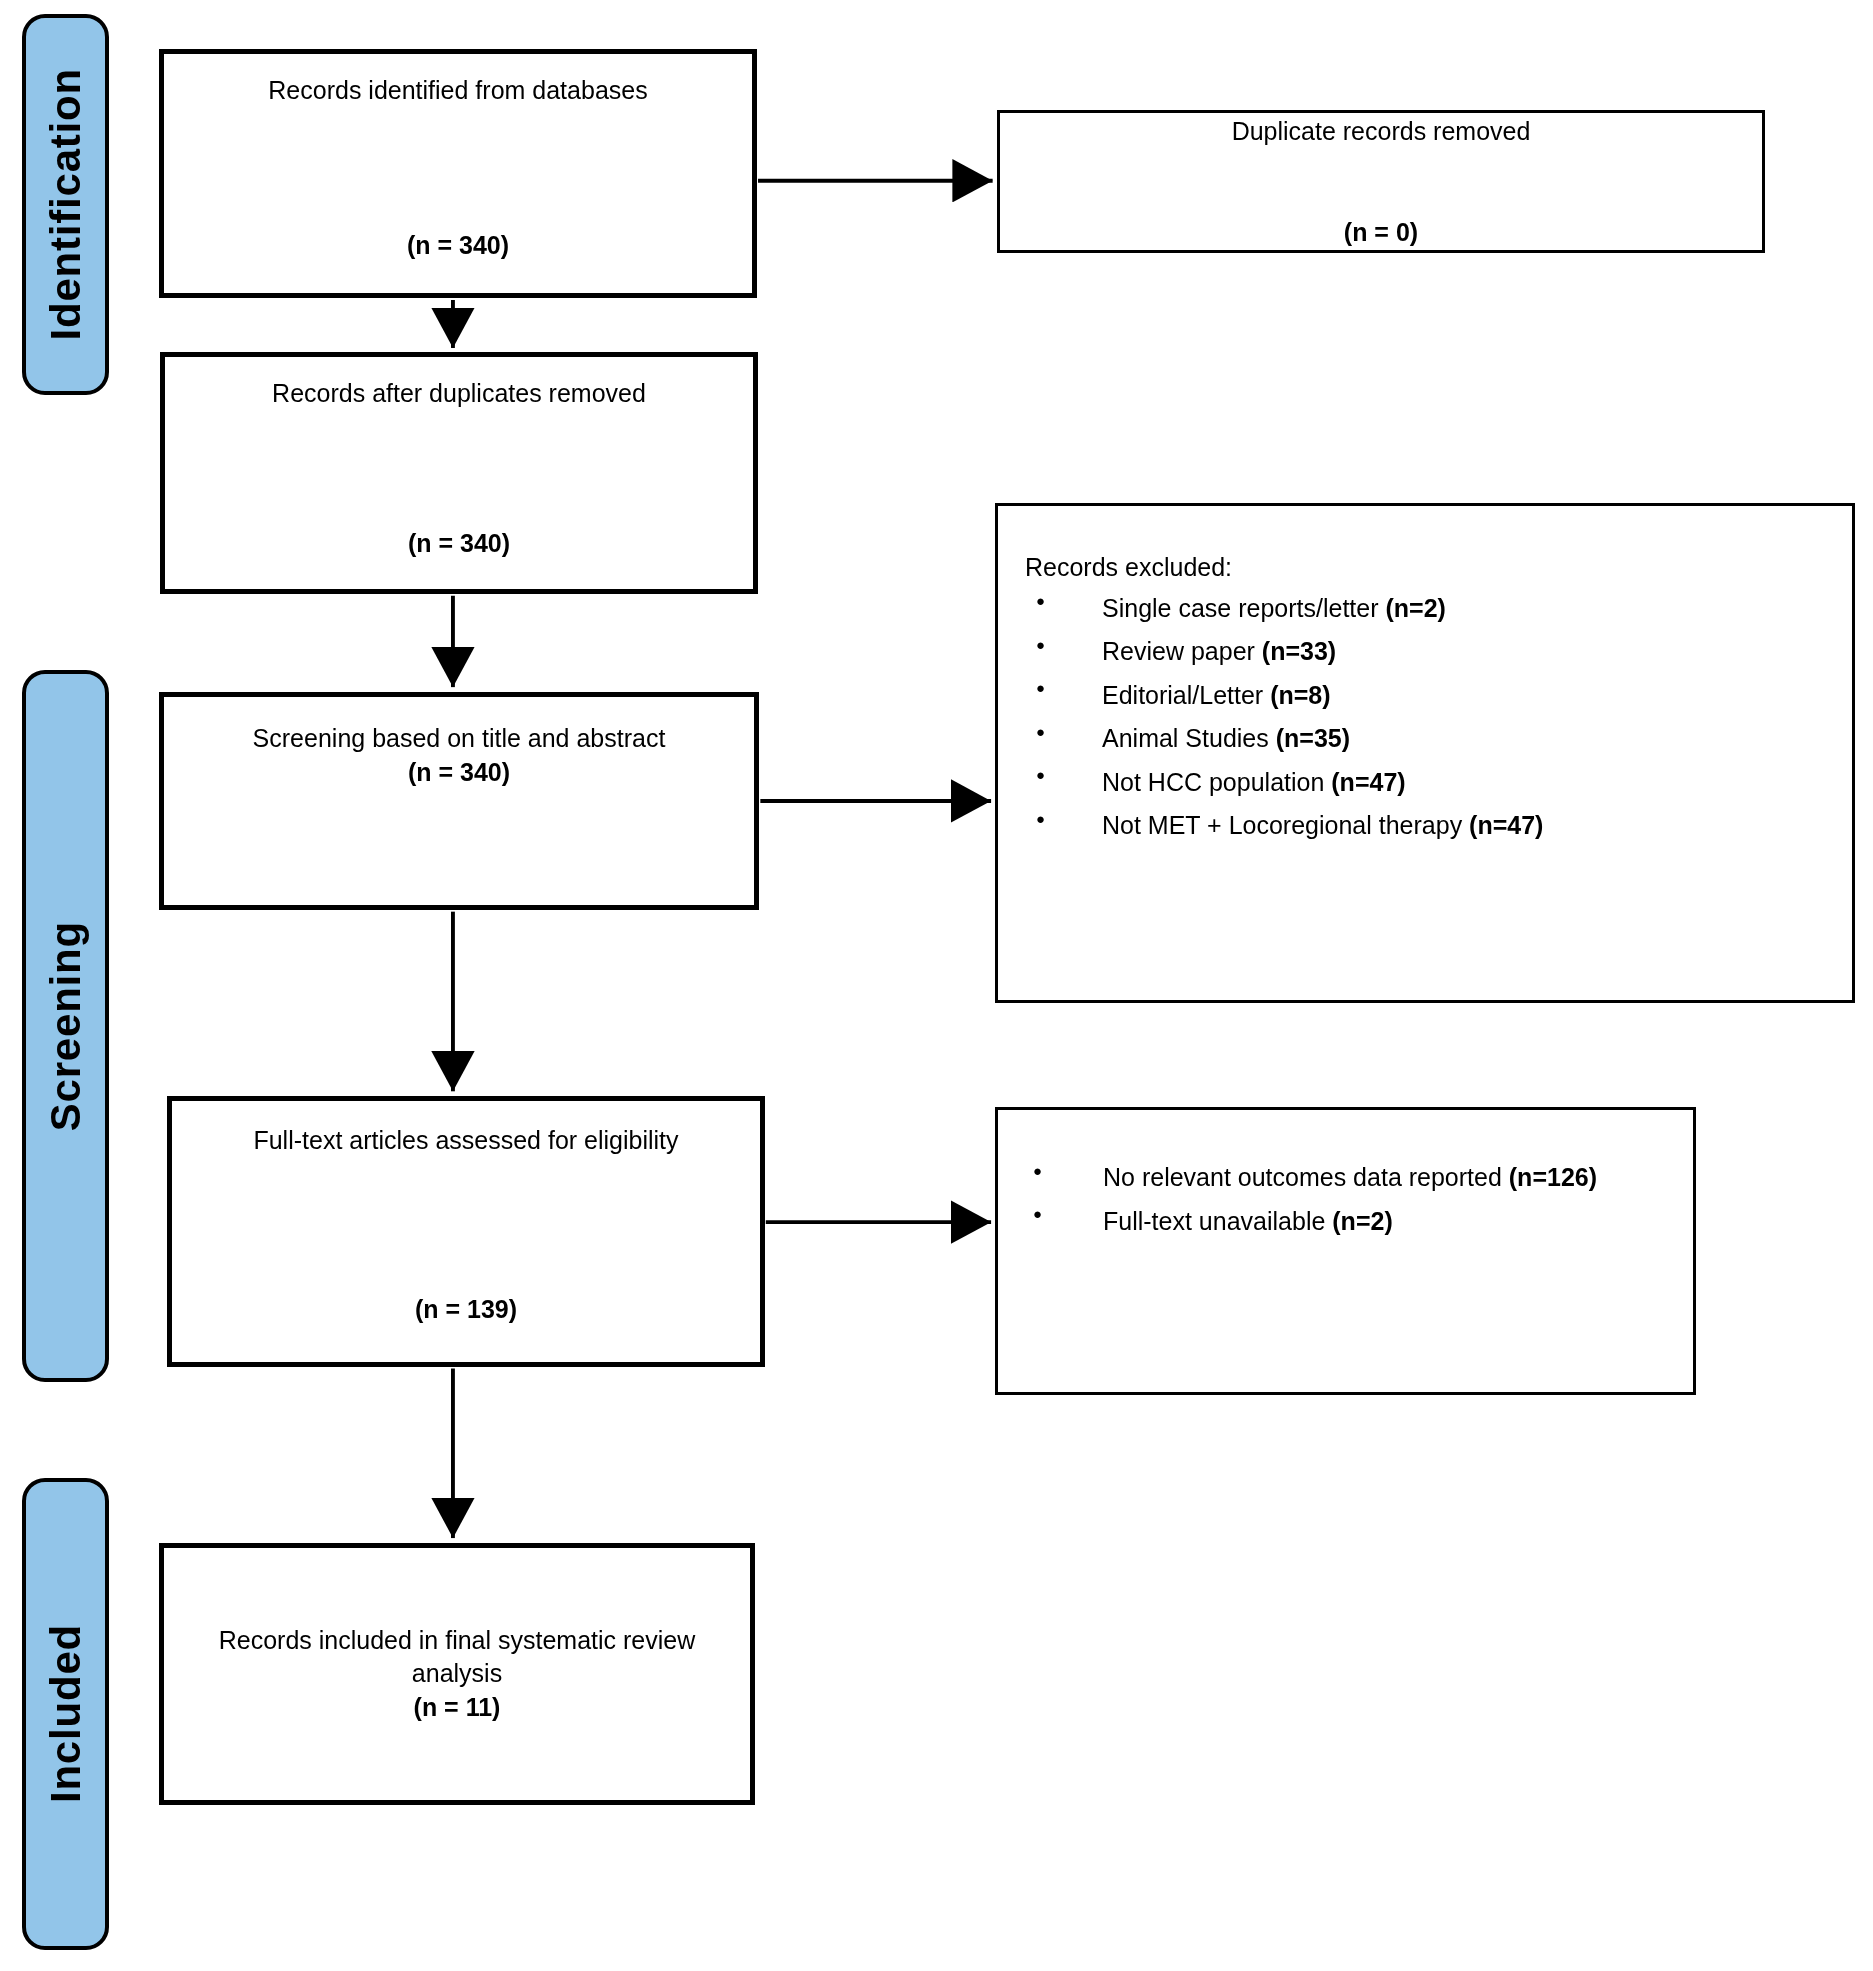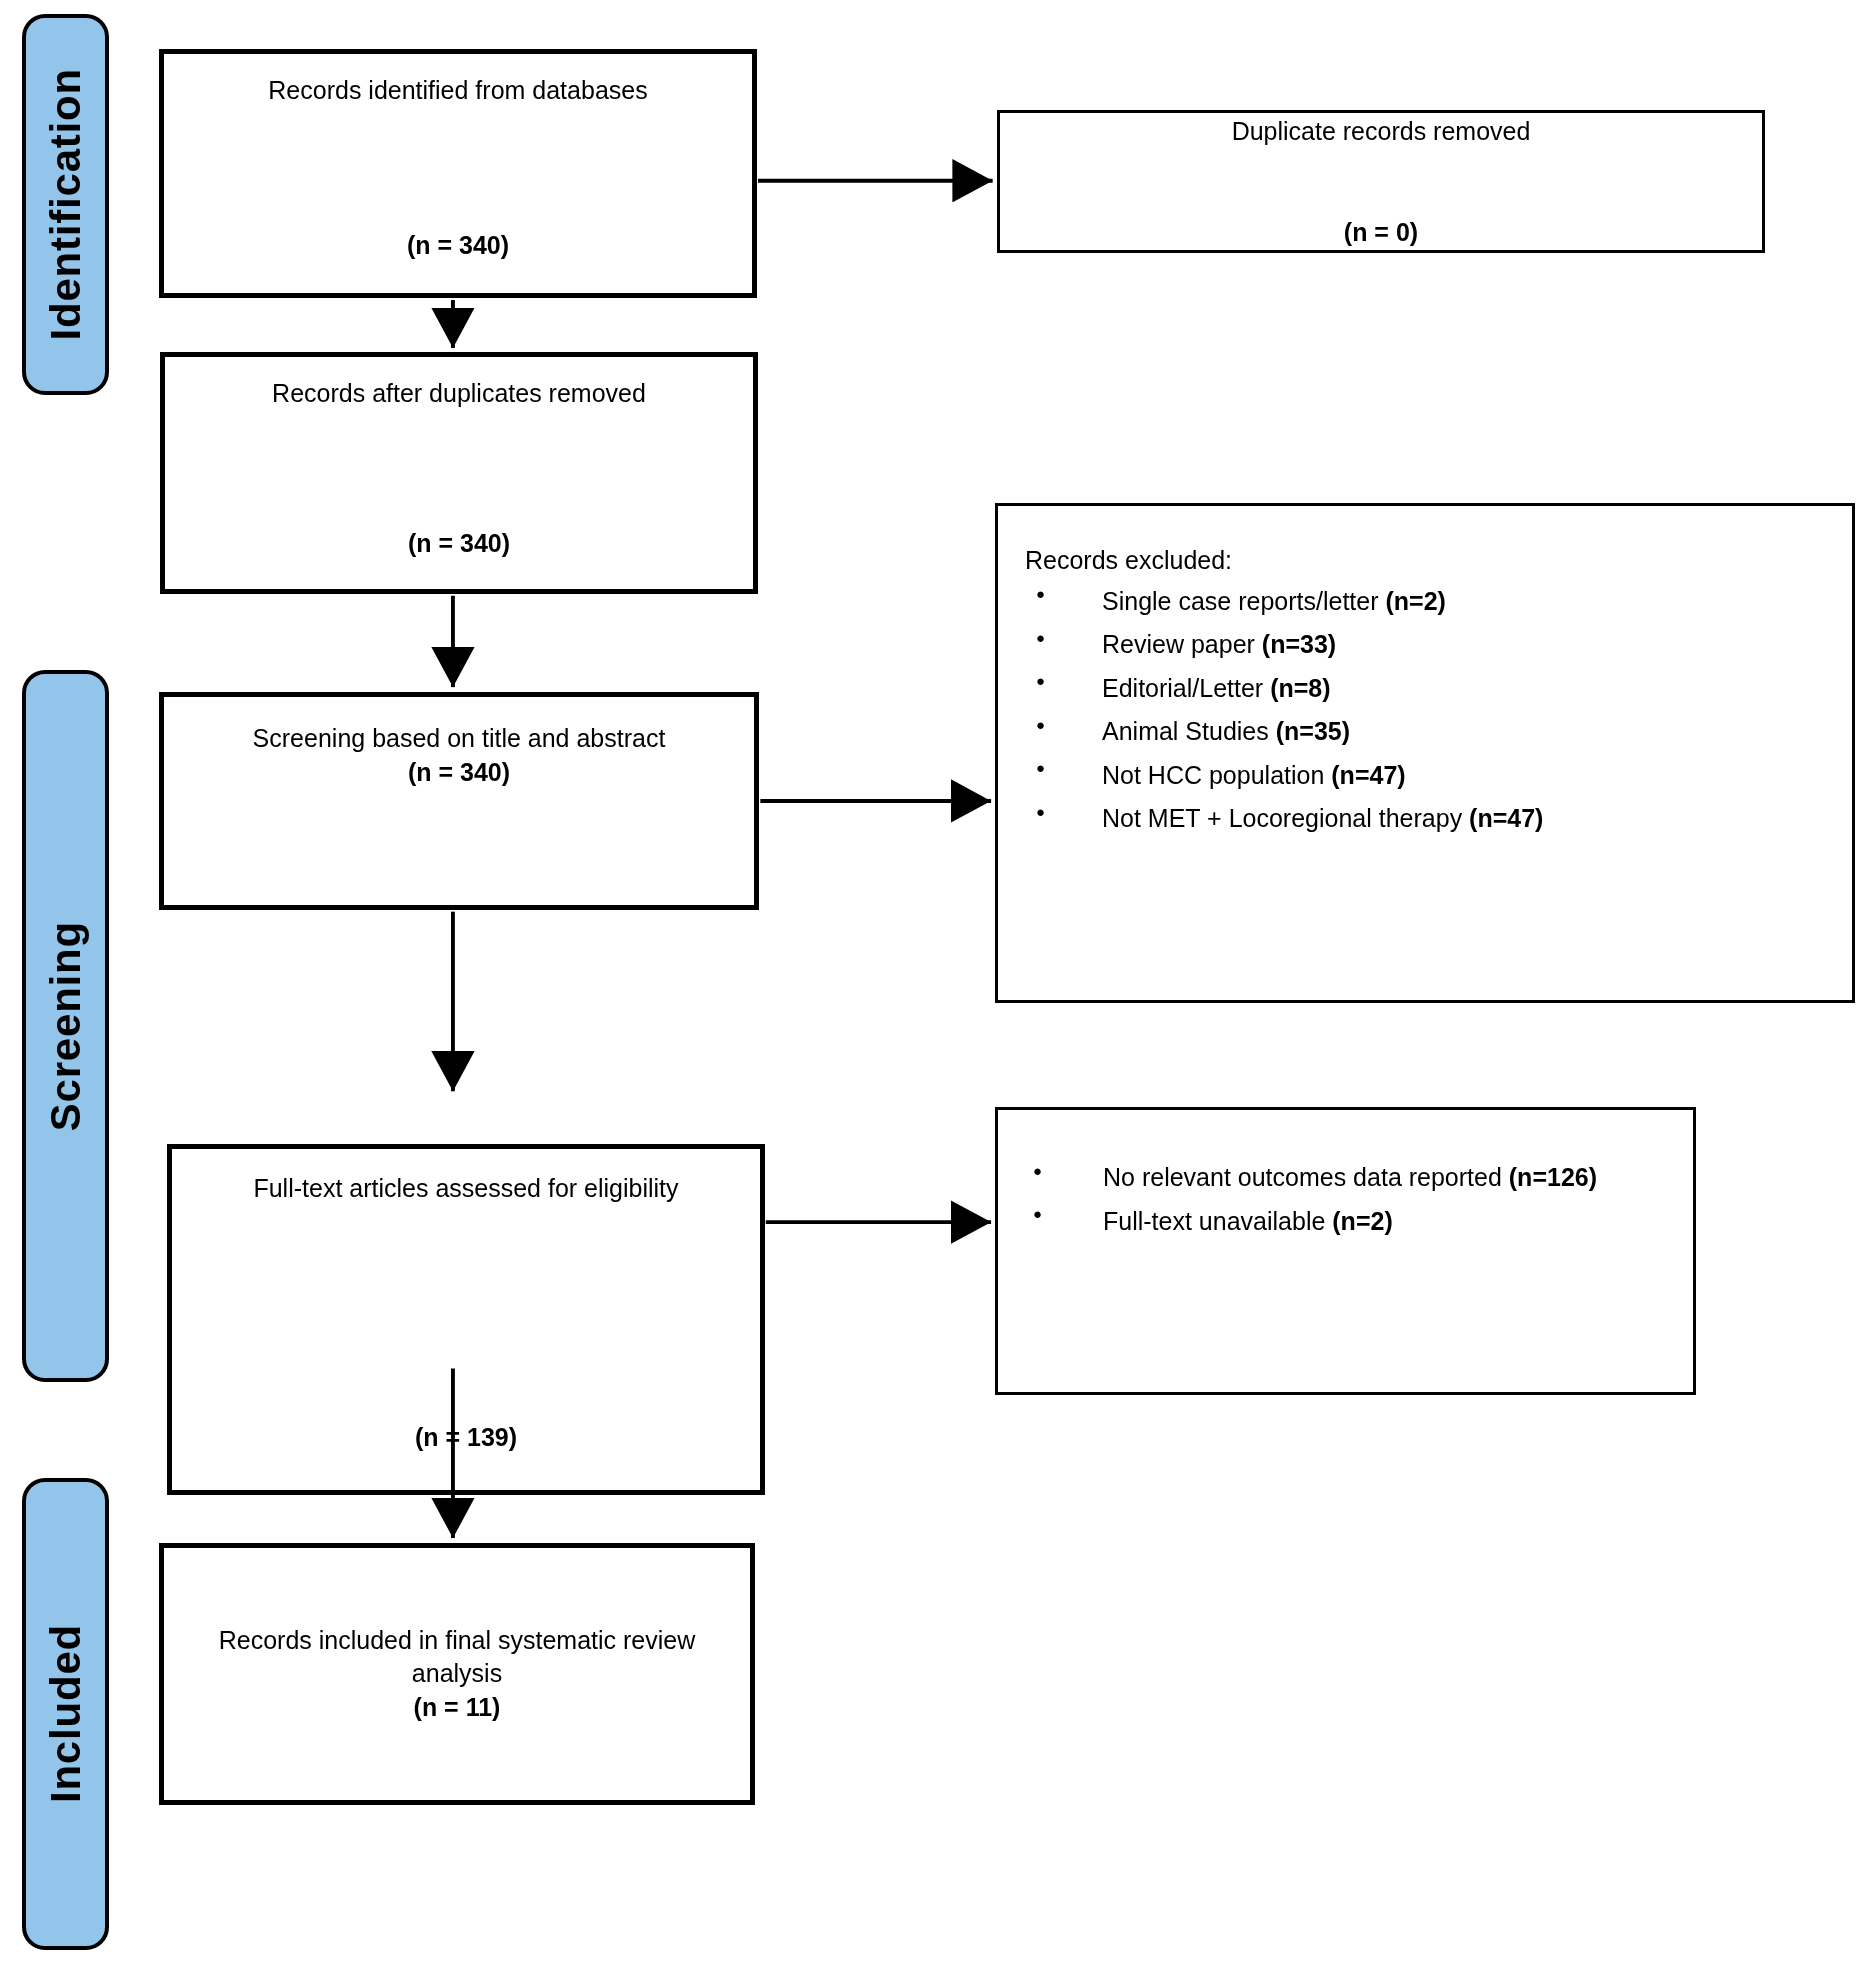--- a/index.html
+++ b/index.html
@@ -26,30 +26,30 @@
   .box {
     position:absolute; background:#fff; border:5.4px solid #000; box-sizing:border-box;
     display:flex; flex-direction:column; align-items:center; text-align:center;
     font-size:25px; line-height:1.34;
   }
   .b-n { font-weight:bold; }
 
   #box-identified { left:159px; top:49px;  width:598px; height:249px; justify-content:space-between; padding:20px 23px 31px; }
   #box-dedup      { left:160px; top:352px; width:598px; height:242px; justify-content:space-between; padding:20px 23px 29px; }
   #box-screened   { left:159px; top:692px; width:600px; height:218px; justify-content:flex-start;  padding:25px 22px 0; }
-  #box-fulltext   { left:167px; top:1096px; width:598px; height:351px; justify-content:space-between; padding:23px 17px 36px;margin-top:48px; }
+  #box-fulltext   { left:167px; top:1096px; width:598px; height:271px; justify-content:space-between; padding:23px 17px 36px; }
   #box-included   { left:159px; top:1543px; width:596px; height:262px; justify-content:center; padding:0 22px; }
 
   
   .side-box { border-width:3.9px; }
   #box-dup    { left:997px; top:110px;  width:768px;  height:143px; justify-content:space-between; line-height:1.45; padding:0 15.5px; }
   #box-excl   { left:995px; top:503px;  width:860px; height:500px; align-items:flex-start; text-align:left; padding:36px 15.5px 0 27px; }
   #box-ftexcl { left:995px; top:1107px; width:701px;  height:288px; align-items:flex-start; text-align:left; padding:46px 22px 0 35px; }
 
-  .excl-heading { line-height:1.5; }
+  .excl-heading { line-height:1.5;margin-top:7px; }
 
   ul.blist { list-style:none; margin:0; padding:0; }
   .blist li { position:relative; line-height:1.74; }
   #box-excl   .blist li { padding-left:77px; }
   #box-excl   .blist .dot { position:absolute; left:11px; top:0.12em; font-size:0.60em; }
   #box-ftexcl .blist li { padding-left:70px; }
   #box-ftexcl .blist .dot { position:absolute; left:0;   top:0.12em; font-size:0.60em; }
 
   
   svg.arrows { position:absolute; left:0; top:0; width:1873px; height:1972px; pointer-events:none; }

